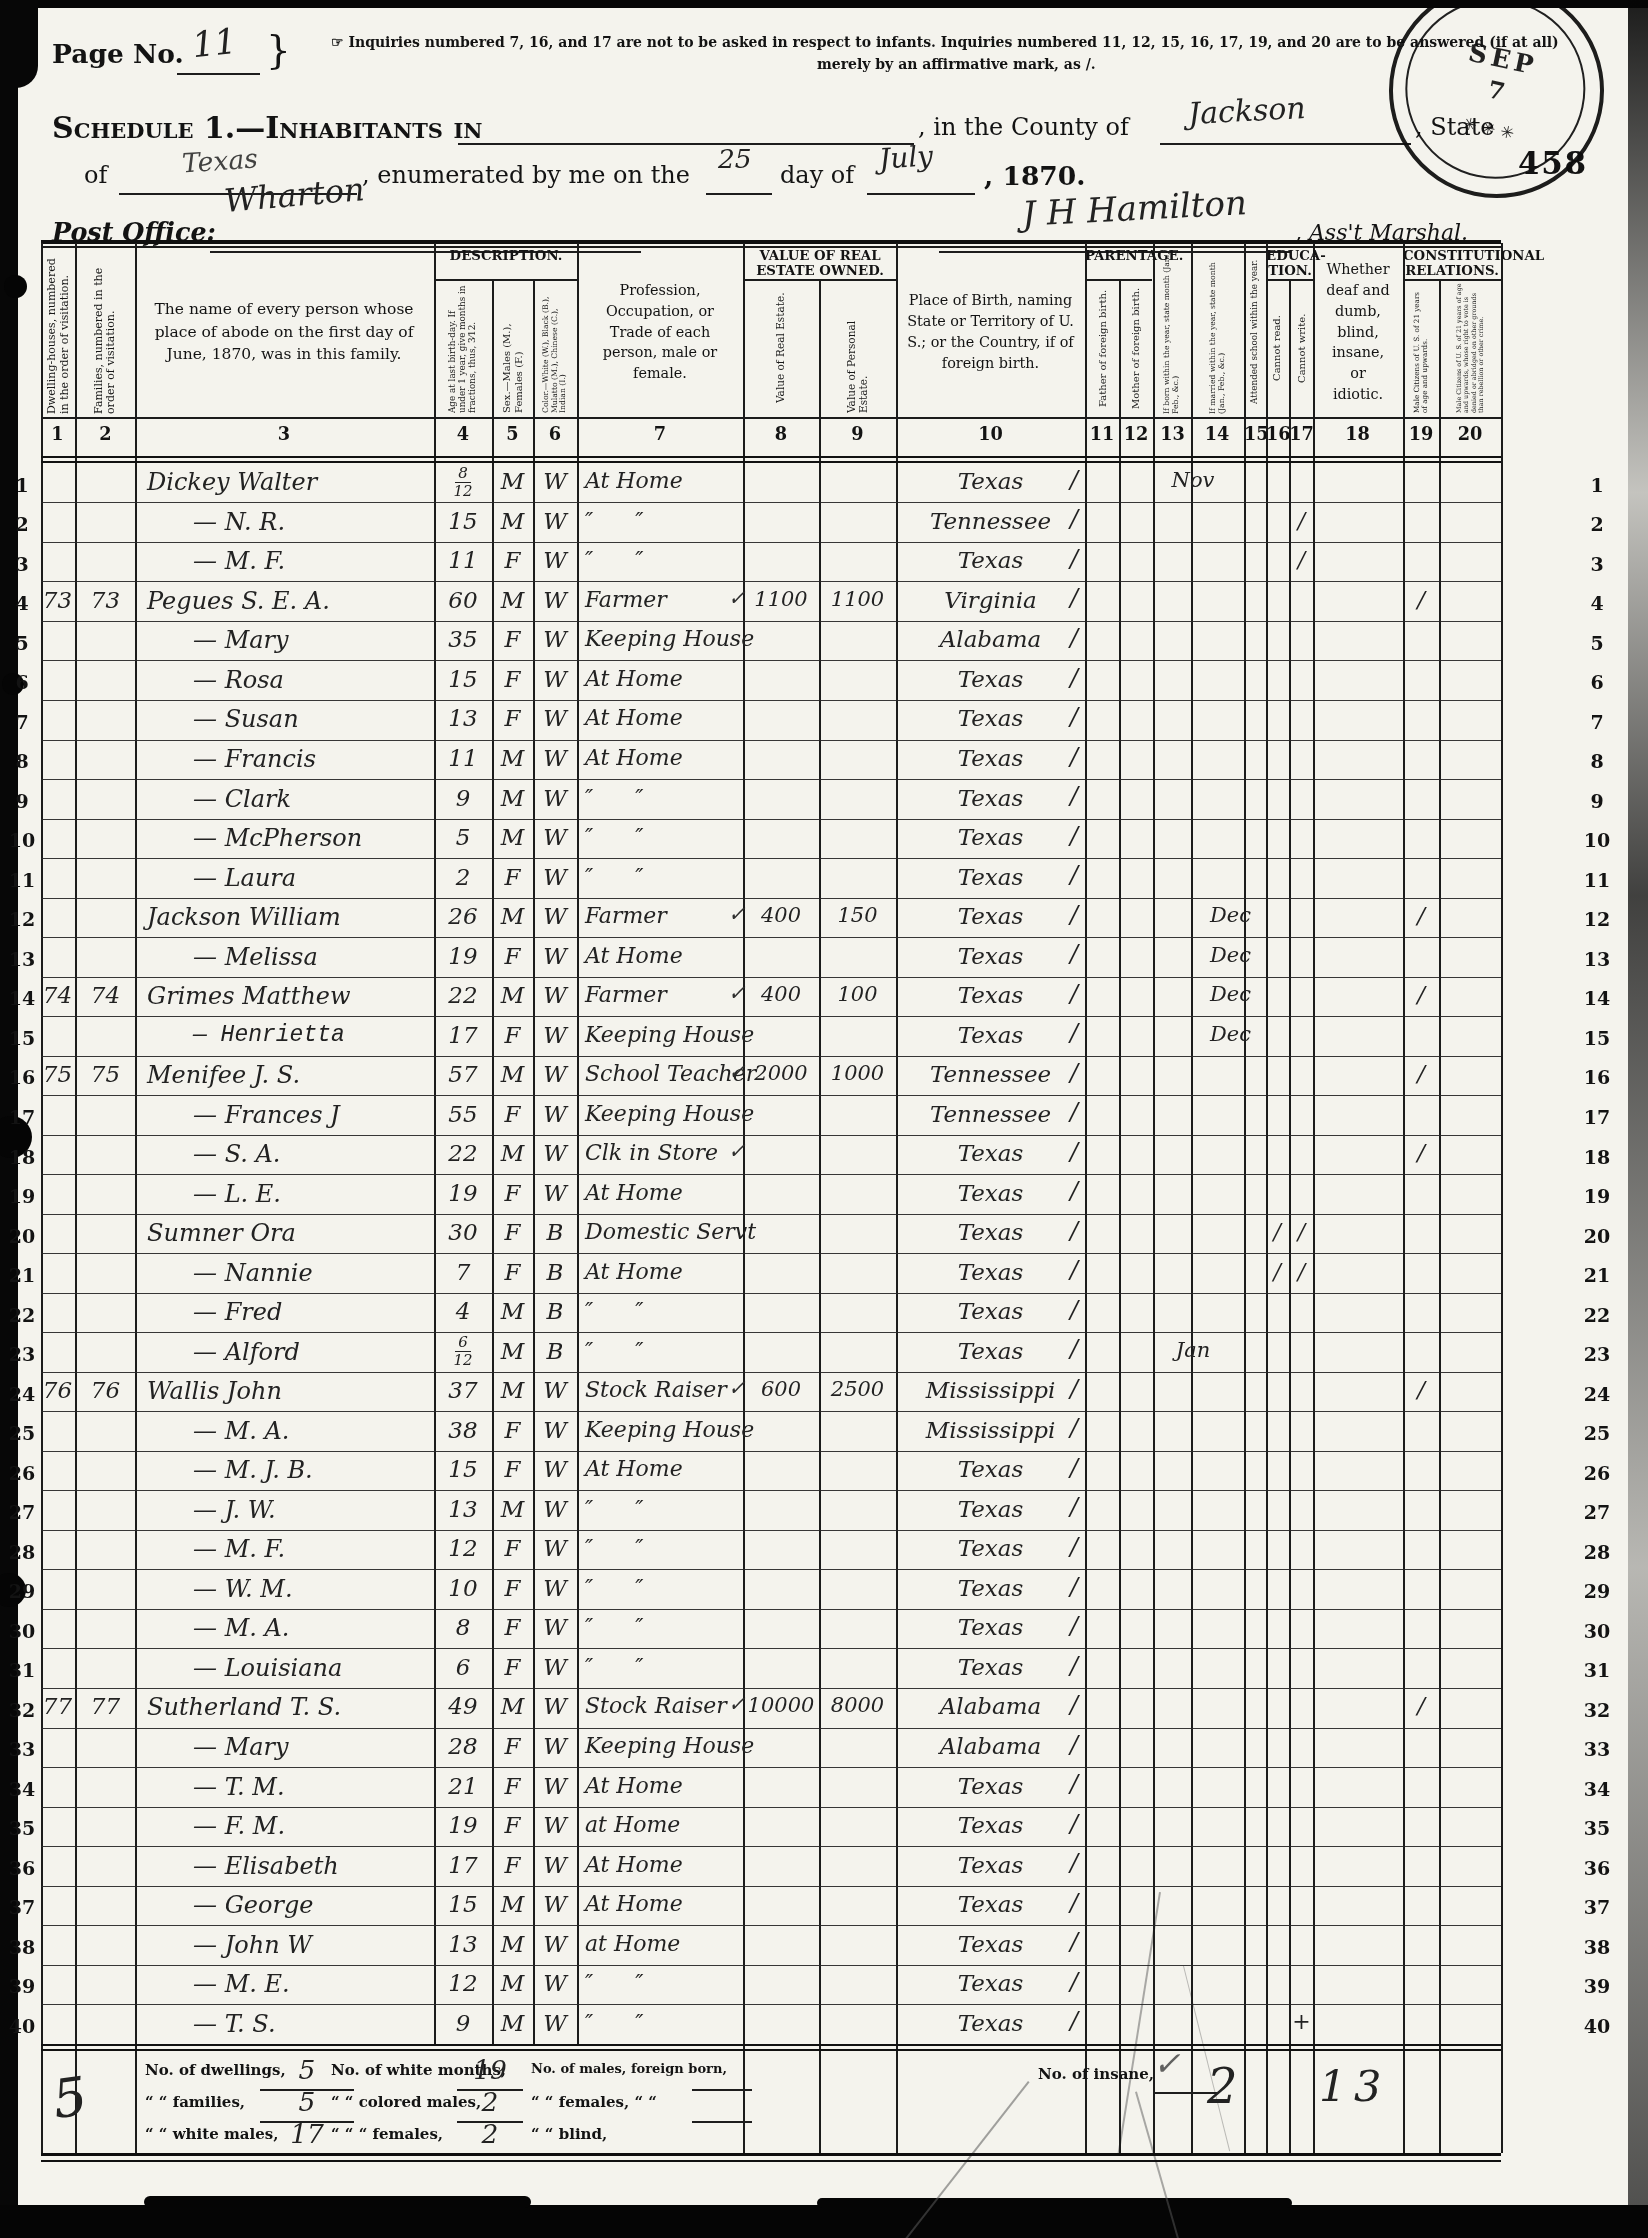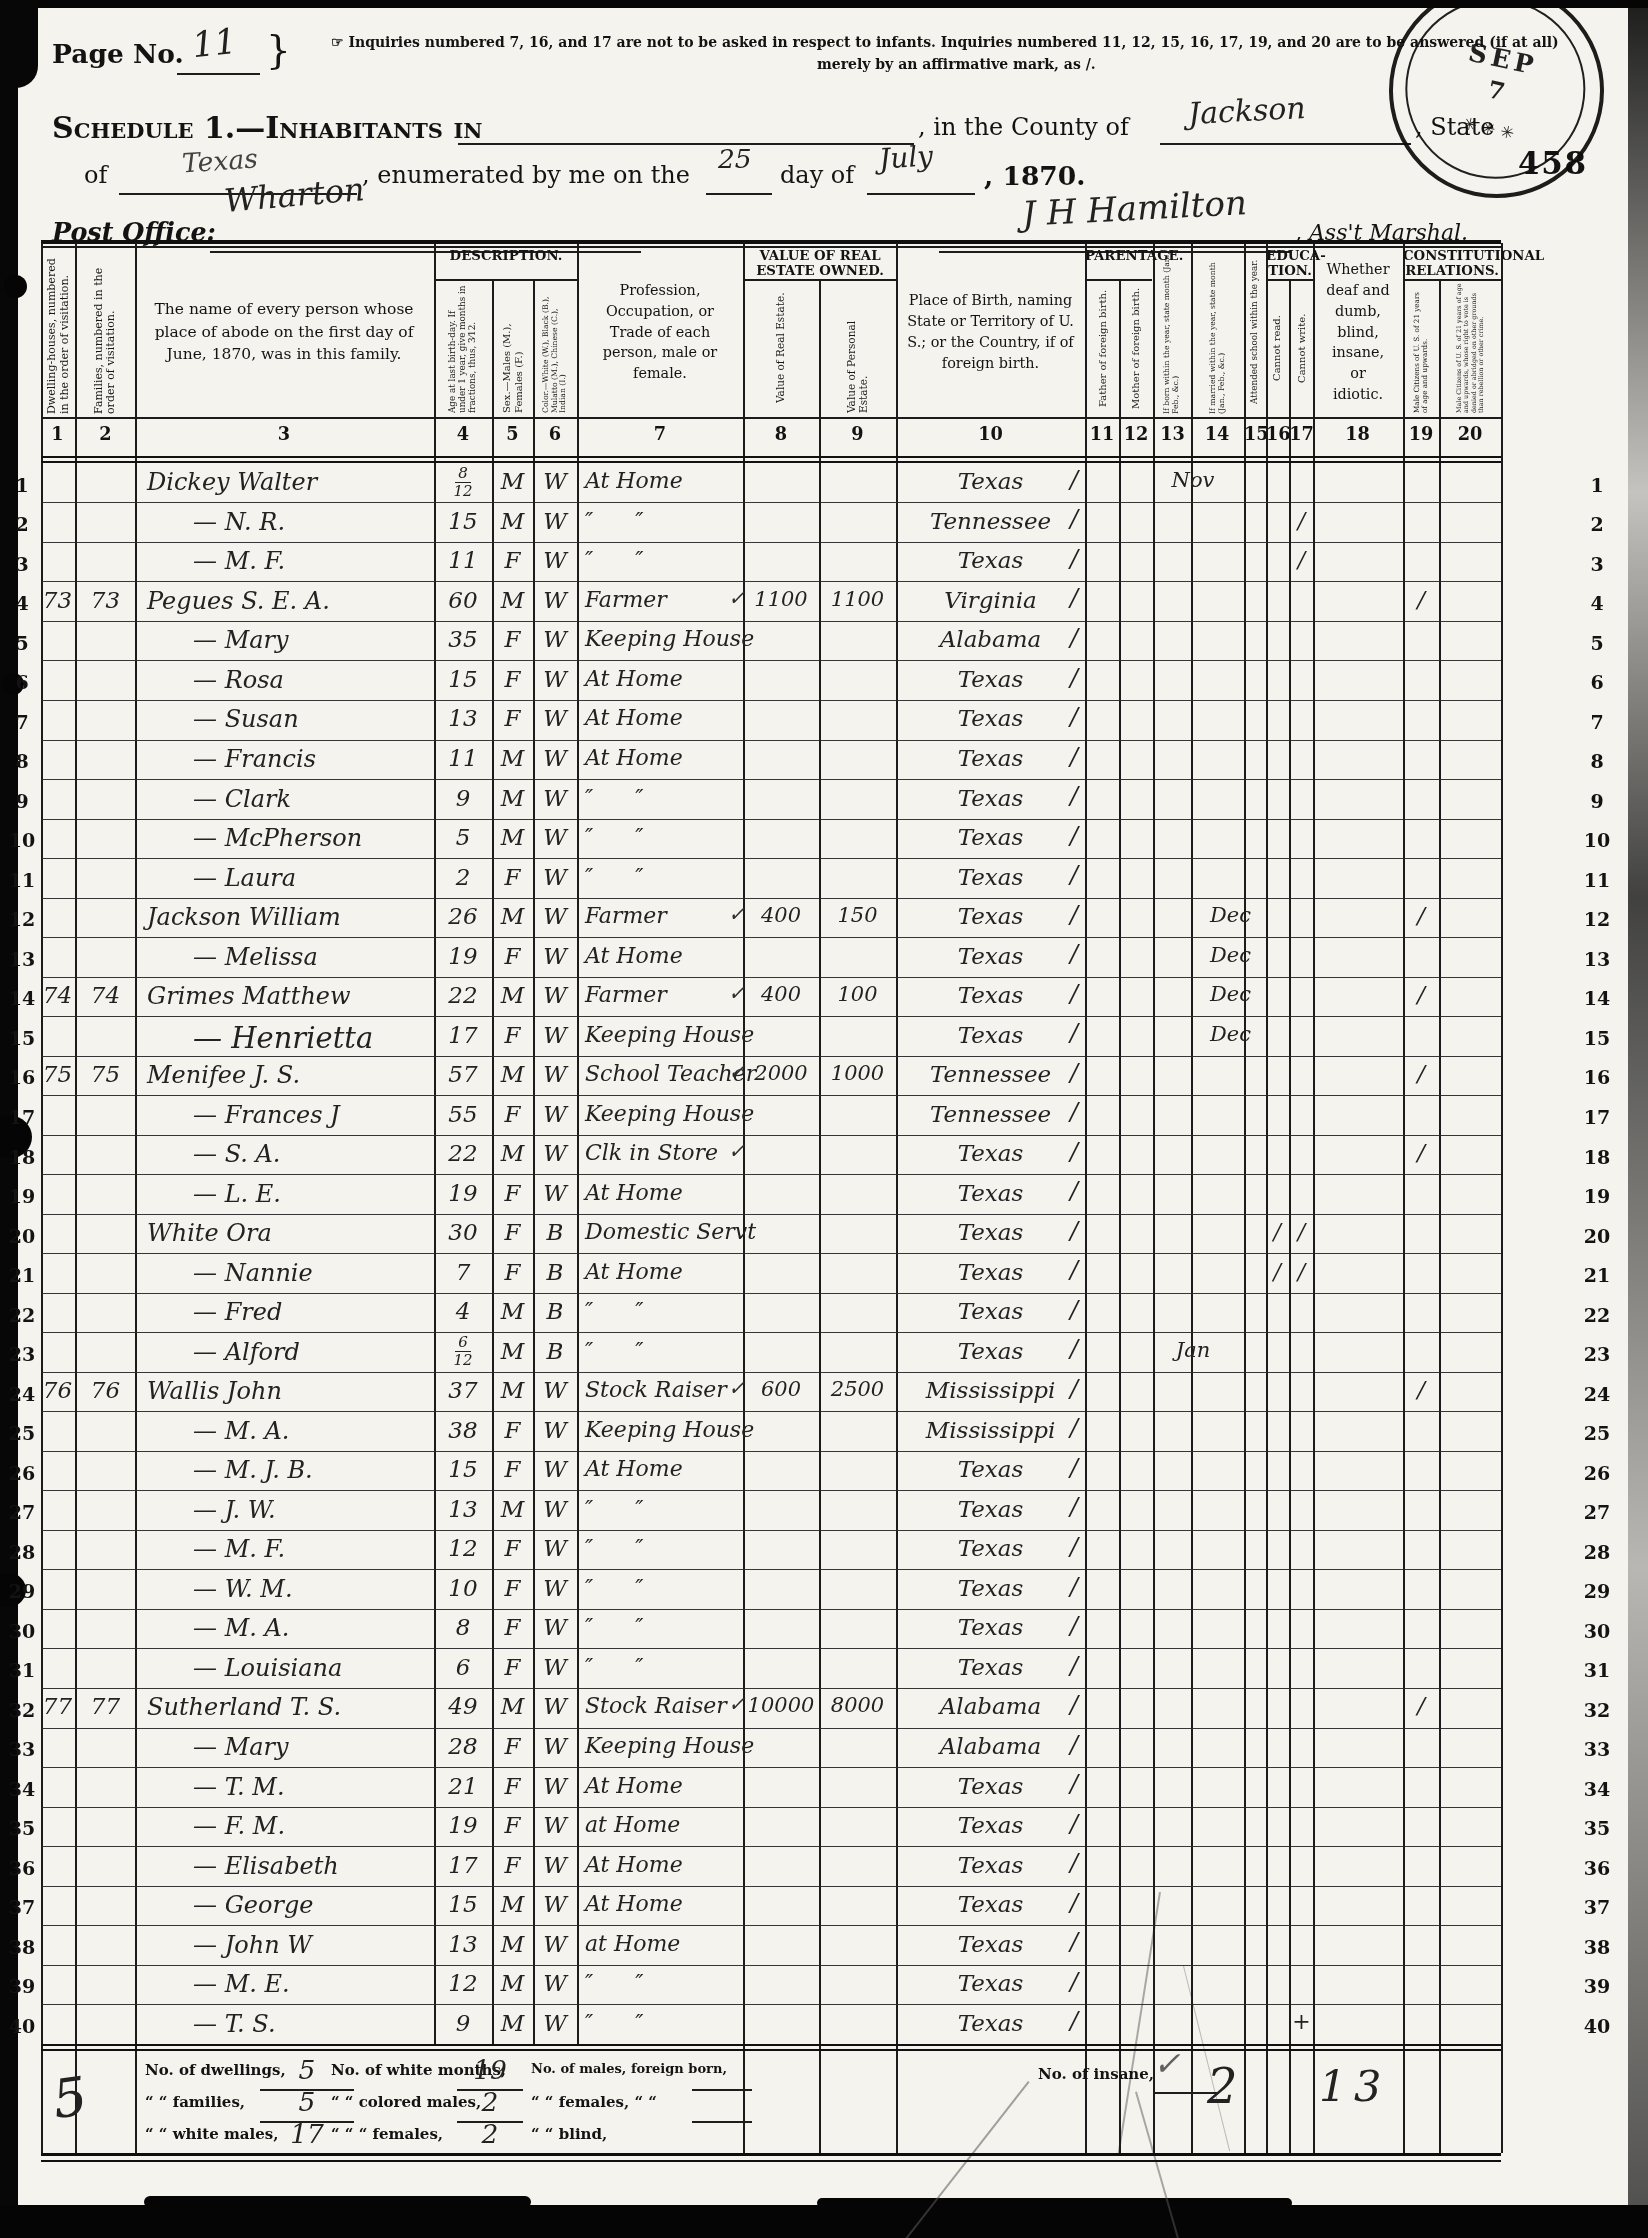--- a/index.html
+++ b/index.html
@@ -323,21 +323,21 @@
     <div class="abs hw" style="left: 728px; top: 981px; font-size: 21px; color: rgb(46, 46, 46);">✓</div>
     <div class="abs hw cell" style="left: 743px; top: 984px; width: 76px; text-align: center; font-size: 21px; line-height: 1;">400</div>
     <div class="abs hw cell" style="left: 819px; top: 984px; width: 77px; text-align: center; font-size: 21px; line-height: 1;">100</div>
     <div class="abs hw cell" style="left: 896px; top: 984px; width: 189px; text-align: center; font-size: 23px; line-height: 1;">Texas</div>
     <div class="abs hw" style="left: 1070px; top: 980px; font-size: 24px;">/</div>
     <div class="abs hw cell" style="left: 1192px; top: 984px; width: 77px; text-align: center; font-size: 21px; line-height: 1;">Dec</div>
     <div class="abs hw" style="left: 1403px; top: 981px; width: 36px; text-align: center; font-size: 23px;">/</div>
     <div class="abs rowline" style="left: 41px; top: 1056px; width: 1460px;"></div>
     <div class="abs printed" style="left: 6.6px; top: 1027px; width: 31px; text-align: center; font-size: 19px; font-weight: 700;">15</div>
     <div class="abs printed" style="left: 1575px; top: 1027px; width: 44px; text-align: center; font-size: 19px; font-weight: 700;">15</div>
-    <div class="abs hw cell" style="left: 193px; top: 1024px; font-size: 29px; line-height: 1;">— Henrietta</div>
+    <div class="abs hw cell" style="left: 193px; top: 1024px; font-size: 23px; line-height: 1; font-family: Liberation Mono, monospace;">— Henrietta</div>
     <div class="abs hw cell" style="left: 434px; top: 1024px; width: 58px; text-align: center; font-size: 23px; line-height: 1;">17</div>
     <div class="abs hw cell" style="left: 492px; top: 1024px; width: 41px; text-align: center; font-size: 23px; line-height: 1;">F</div>
     <div class="abs hw cell" style="left: 533px; top: 1024px; width: 44px; text-align: center; font-size: 23px; line-height: 1;">W</div>
     <div class="abs hw cell" style="left: 585px; top: 1024px; font-size: 22px; line-height: 1;">Keeping House</div>
     <div class="abs hw cell" style="left: 896px; top: 1024px; width: 189px; text-align: center; font-size: 23px; line-height: 1;">Texas</div>
     <div class="abs hw" style="left: 1070px; top: 1019px; font-size: 24px;">/</div>
     <div class="abs hw cell" style="left: 1192px; top: 1024px; width: 77px; text-align: center; font-size: 21px; line-height: 1;">Dec</div>
     <div class="abs rowline" style="left: 41px; top: 1095px; width: 1460px;"></div>
     <div class="abs printed" style="left: 6.6px; top: 1066px; width: 31px; text-align: center; font-size: 19px; font-weight: 700;">16</div>
     <div class="abs printed" style="left: 1575px; top: 1066px; width: 44px; text-align: center; font-size: 19px; font-weight: 700;">16</div>
@@ -382,21 +382,21 @@
     <div class="abs hw cell" style="left: 193px; top: 1182px; font-size: 24px; line-height: 1;">— L. E.</div>
     <div class="abs hw cell" style="left: 434px; top: 1182px; width: 58px; text-align: center; font-size: 23px; line-height: 1;">19</div>
     <div class="abs hw cell" style="left: 492px; top: 1182px; width: 41px; text-align: center; font-size: 23px; line-height: 1;">F</div>
     <div class="abs hw cell" style="left: 533px; top: 1182px; width: 44px; text-align: center; font-size: 23px; line-height: 1;">W</div>
     <div class="abs hw cell" style="left: 585px; top: 1182px; font-size: 22px; line-height: 1;">At Home</div>
     <div class="abs hw cell" style="left: 896px; top: 1182px; width: 189px; text-align: center; font-size: 23px; line-height: 1;">Texas</div>
     <div class="abs hw" style="left: 1070px; top: 1177px; font-size: 24px;">/</div>
     <div class="abs rowline" style="left: 41px; top: 1253px; width: 1460px;"></div>
     <div class="abs printed" style="left: 6.6px; top: 1225px; width: 31px; text-align: center; font-size: 19px; font-weight: 700;">20</div>
     <div class="abs printed" style="left: 1575px; top: 1225px; width: 44px; text-align: center; font-size: 19px; font-weight: 700;">20</div>
-    <div class="abs hw cell" style="left: 147px; top: 1221px; font-size: 24px; line-height: 1;">White Ora</div>
+    <div class="abs hw cell" style="left: 147px; top: 1221px; font-size: 24px; line-height: 1;">Sumner Ora</div>
     <div class="abs hw cell" style="left: 434px; top: 1221px; width: 58px; text-align: center; font-size: 23px; line-height: 1;">30</div>
     <div class="abs hw cell" style="left: 492px; top: 1221px; width: 41px; text-align: center; font-size: 23px; line-height: 1;">F</div>
     <div class="abs hw cell" style="left: 533px; top: 1221px; width: 44px; text-align: center; font-size: 23px; line-height: 1;">B</div>
     <div class="abs hw cell" style="left: 585px; top: 1221px; font-size: 22px; line-height: 1;">Domestic Servt</div>
     <div class="abs hw cell" style="left: 896px; top: 1221px; width: 189px; text-align: center; font-size: 23px; line-height: 1;">Texas</div>
     <div class="abs hw" style="left: 1070px; top: 1217px; font-size: 24px;">/</div>
     <div class="abs hw" style="left: 1266px; top: 1219px; width: 22.6px; text-align: center; font-size: 22px;">/</div>
     <div class="abs hw" style="left: 1289px; top: 1219px; width: 25px; text-align: center; font-size: 22px;">/</div>
     <div class="abs rowline" style="left: 41px; top: 1293px; width: 1460px;"></div>
     <div class="abs printed" style="left: 6.6px; top: 1264px; width: 31px; text-align: center; font-size: 19px; font-weight: 700;">21</div>

